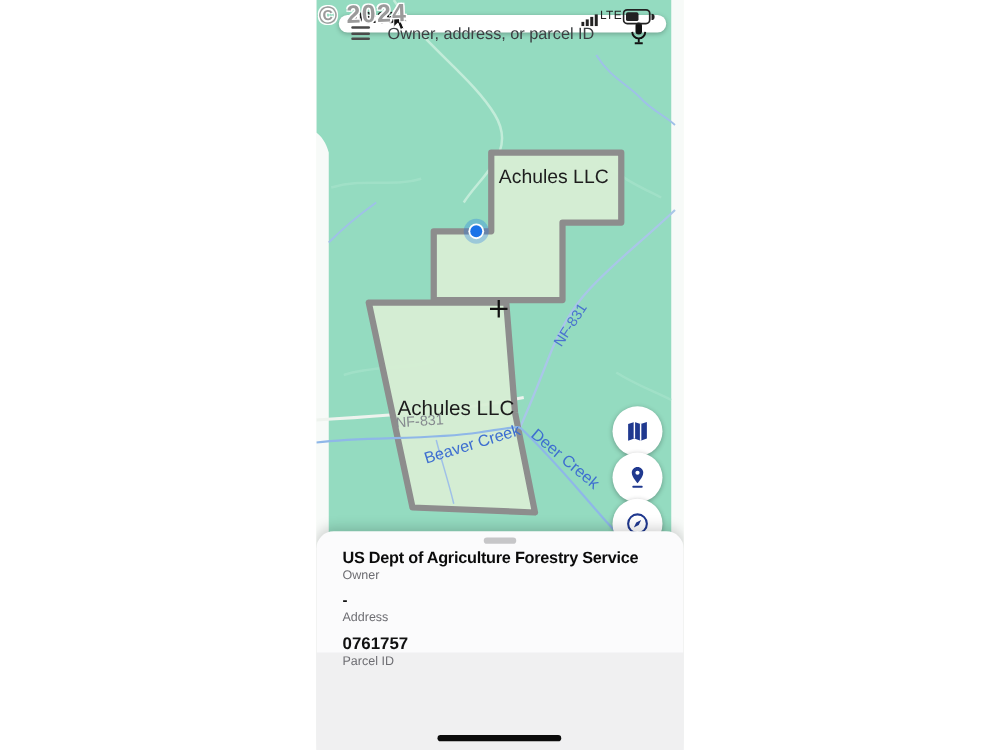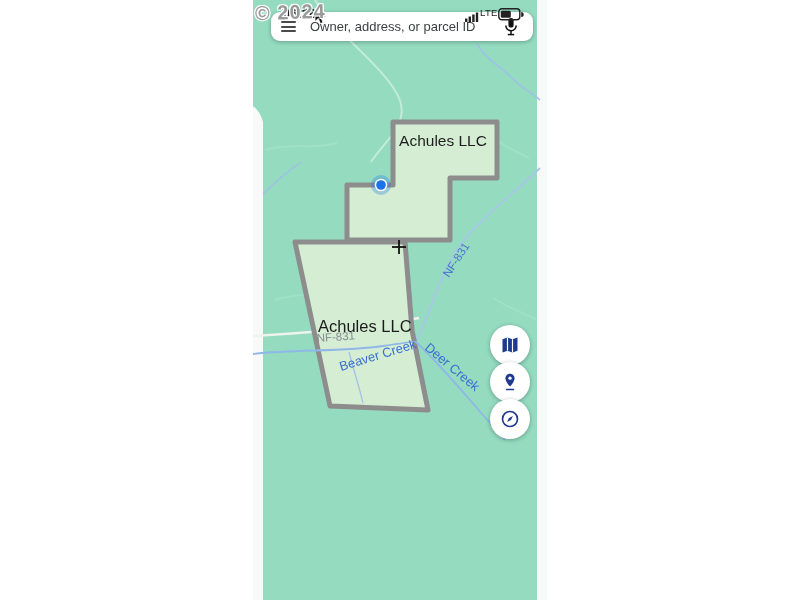--- a/index.html
+++ b/index.html
@@ -6,21 +6,21 @@
   .stage{position:relative;width:800px;height:600px;background:#ffffff;overflow:hidden;
          font-family:"Liberation Sans",sans-serif;}
   .phone{position:absolute;left:253px;top:0;width:294px;height:600px;overflow:hidden;background:#f7faf8;}
   .map-svg{position:absolute;left:0;top:0;z-index:1;}
 
   
   .ctl{position:absolute;width:40px;height:40px;border-radius:50%;background:#ffffff;
        box-shadow:0 1px 4px rgba(0,0,0,.3);z-index:2;display:flex;align-items:center;justify-content:center;}
 
   
-  .pill{position:absolute;left:18px;top:12px;width:262px;height:29px;background:#ffffff;
+  .pill{position:absolute;left:18px;top:12px;width:262px;height:14px;background:#ffffff;
         border-radius:9px;box-shadow:0 1px 4px rgba(0,0,0,.28);z-index:6;}
   .burger{position:absolute;left:10px;top:9px;width:15px;height:12px;}
   .burger i{display:block;height:2px;background:#4a4a4a;margin-bottom:2.6px;border-radius:1px;}
   .ph-text{position:absolute;left:39px;top:0;height:29px;line-height:29px;font-size:13px;color:#3c4043;white-space:nowrap;}
   .mic{position:absolute;left:232px;top:4px;}
 
   
   .time{position:absolute;left:30px;top:6px;font-size:13px;font-weight:700;color:#1f1f1f;z-index:7;}
   .sig{position:absolute;left:212px;top:8px;z-index:7;}
   .lte{position:absolute;left:227px;top:7px;font-size:9.5px;font-weight:400;color:#222;z-index:7;letter-spacing:.3px;}
@@ -151,15 +151,28 @@
       </svg>
     </span>
     <span class="cursor">
       <svg width="13" height="17" viewBox="0 0 13 17">
         <path d="M1,0 L1,13.5 L4.3,10.4 L6.4,15.6 L9,14.5 L6.8,9.4 L11.5,9 Z" fill="#111" stroke="#ffffff" stroke-width="0.8"></path>
       </svg>
     </span>
 
     <span class="watermark">© 2024</span>
 
+    <div class="sheet">
+      <div class="sheet-lower"></div>
+      <div class="handle"></div>
+      <div class="sheet-content">
+        <div class="s-title">US Dept of Agriculture Forestry Service</div>
+        <div class="s-cap">Owner</div>
+        <div class="s-val">-</div>
+        <div class="s-cap">Address</div>
+        <div class="s-num">0761757</div>
+        <div class="s-cap">Parcel ID</div>
+      </div>
+      <div class="homebar"></div>
+    </div>
 
   </div>
 </div>
 
 </body></html>

